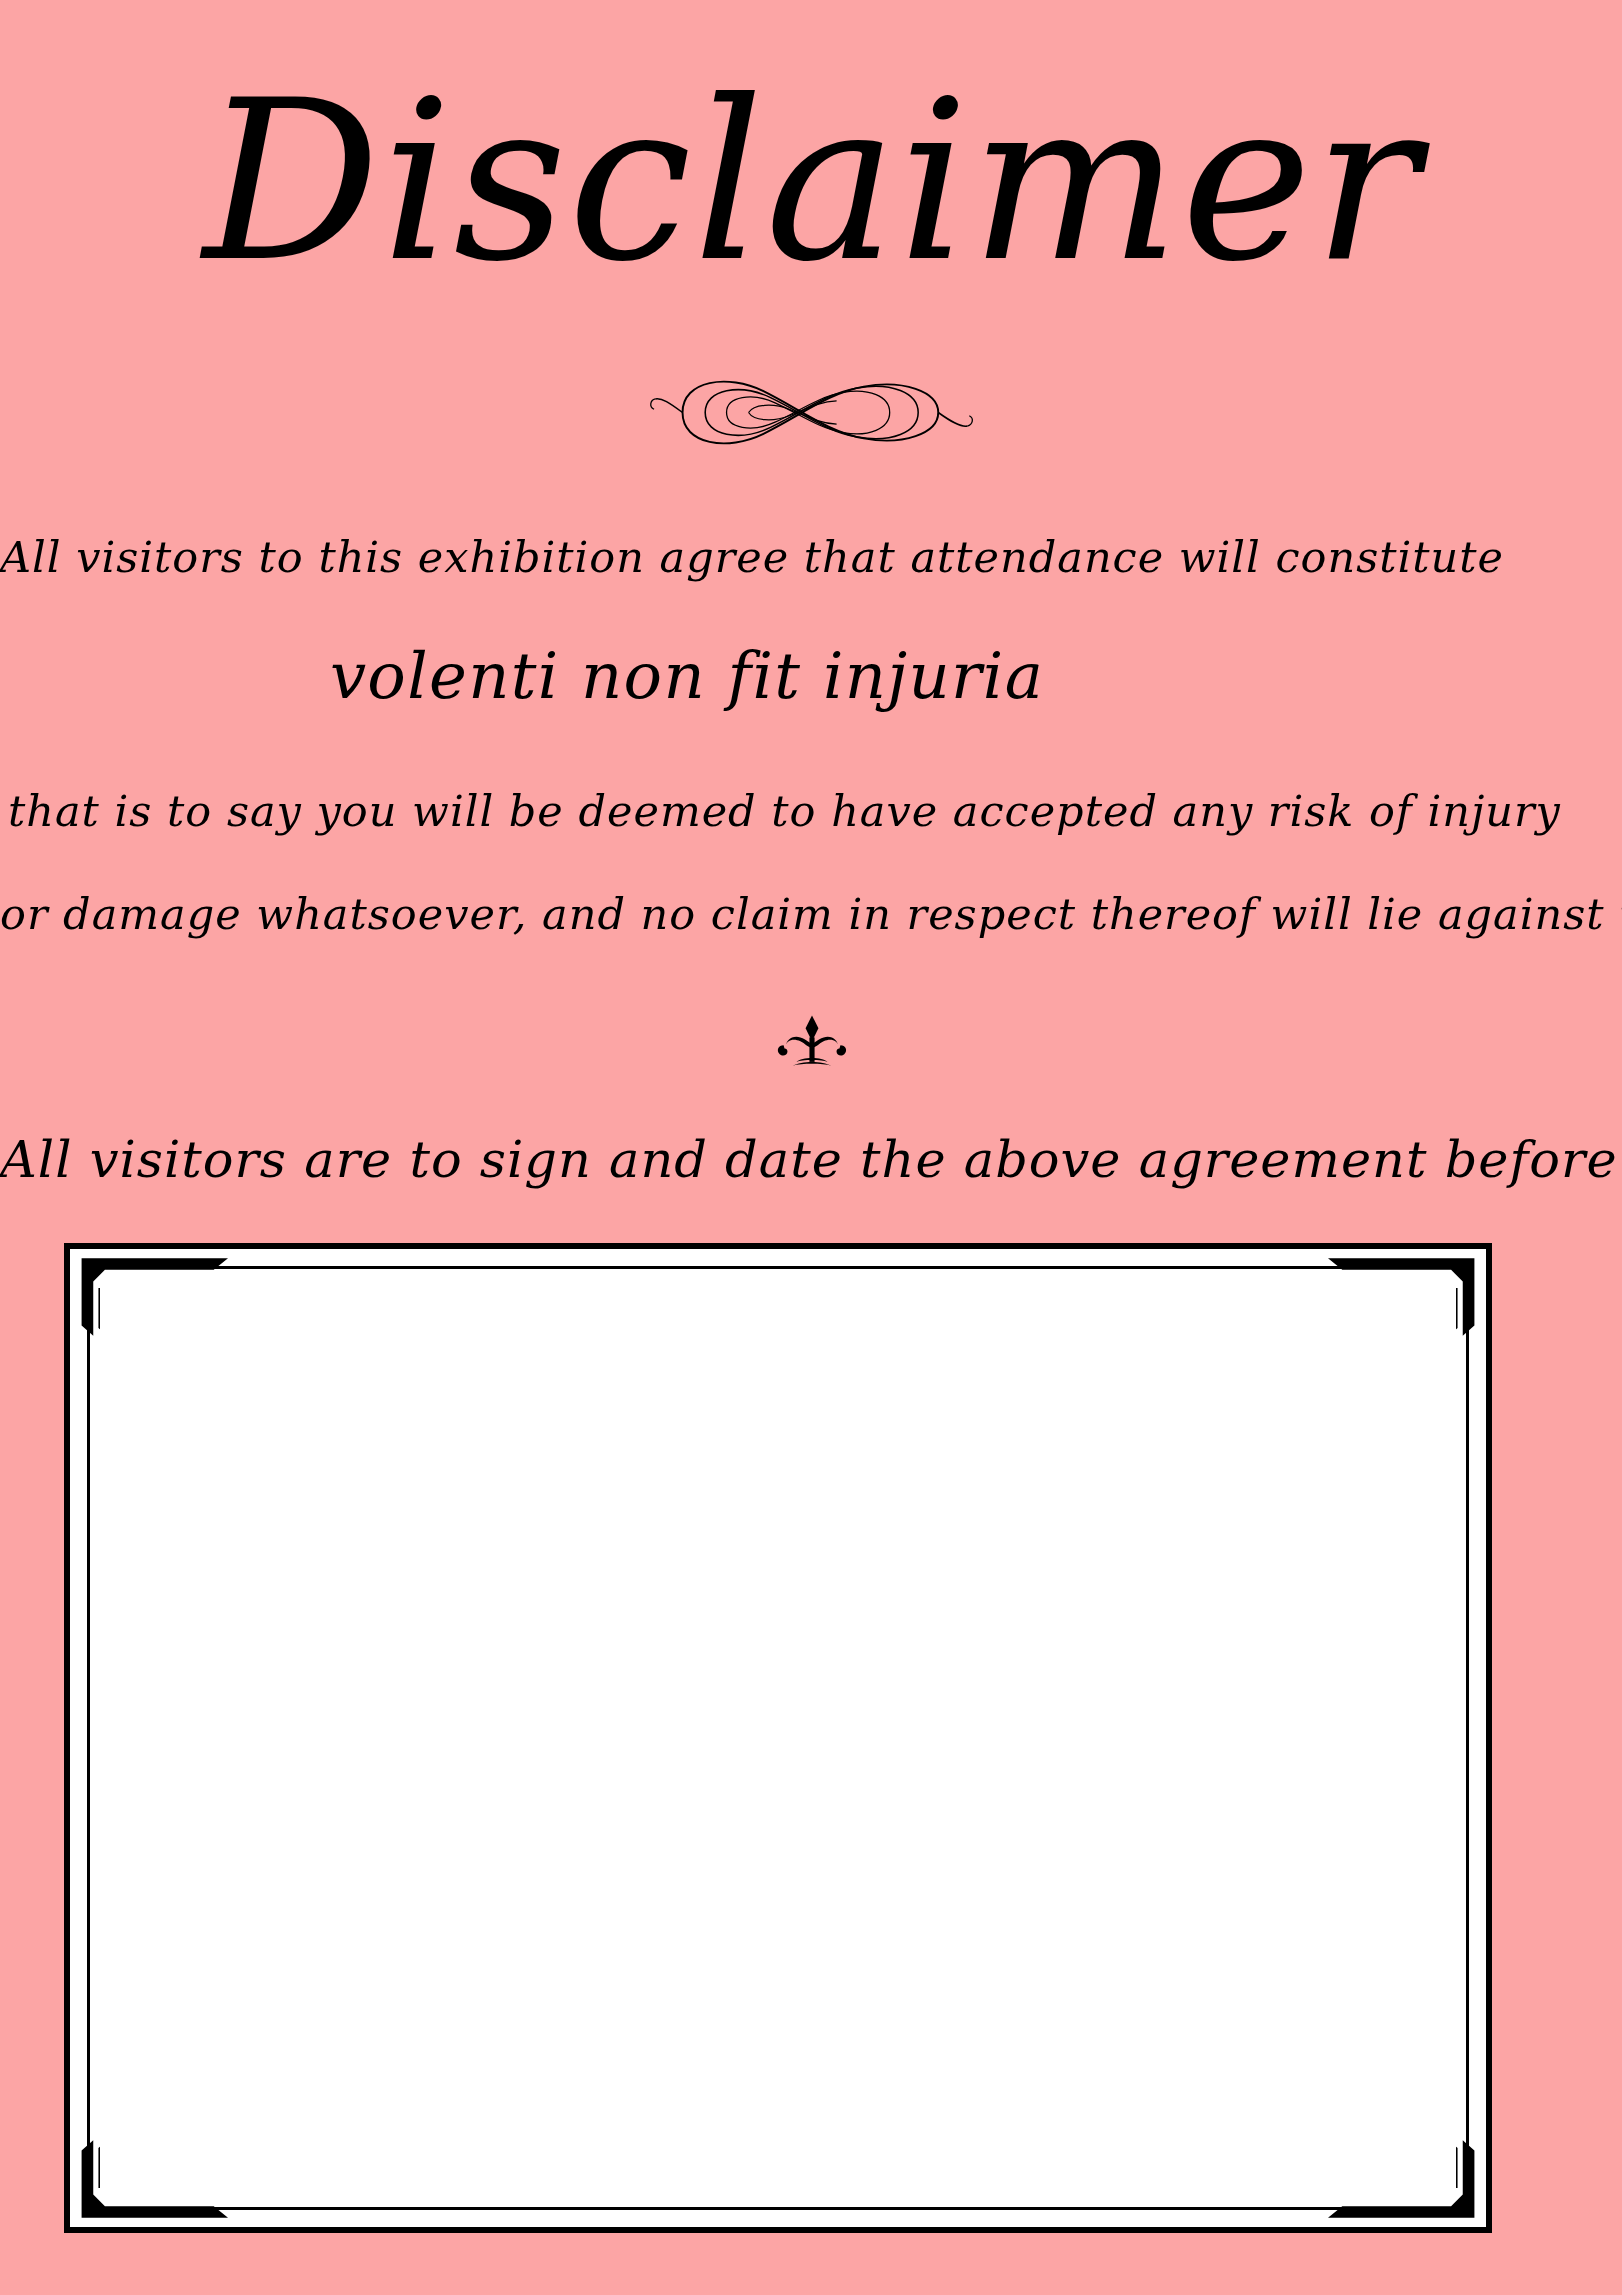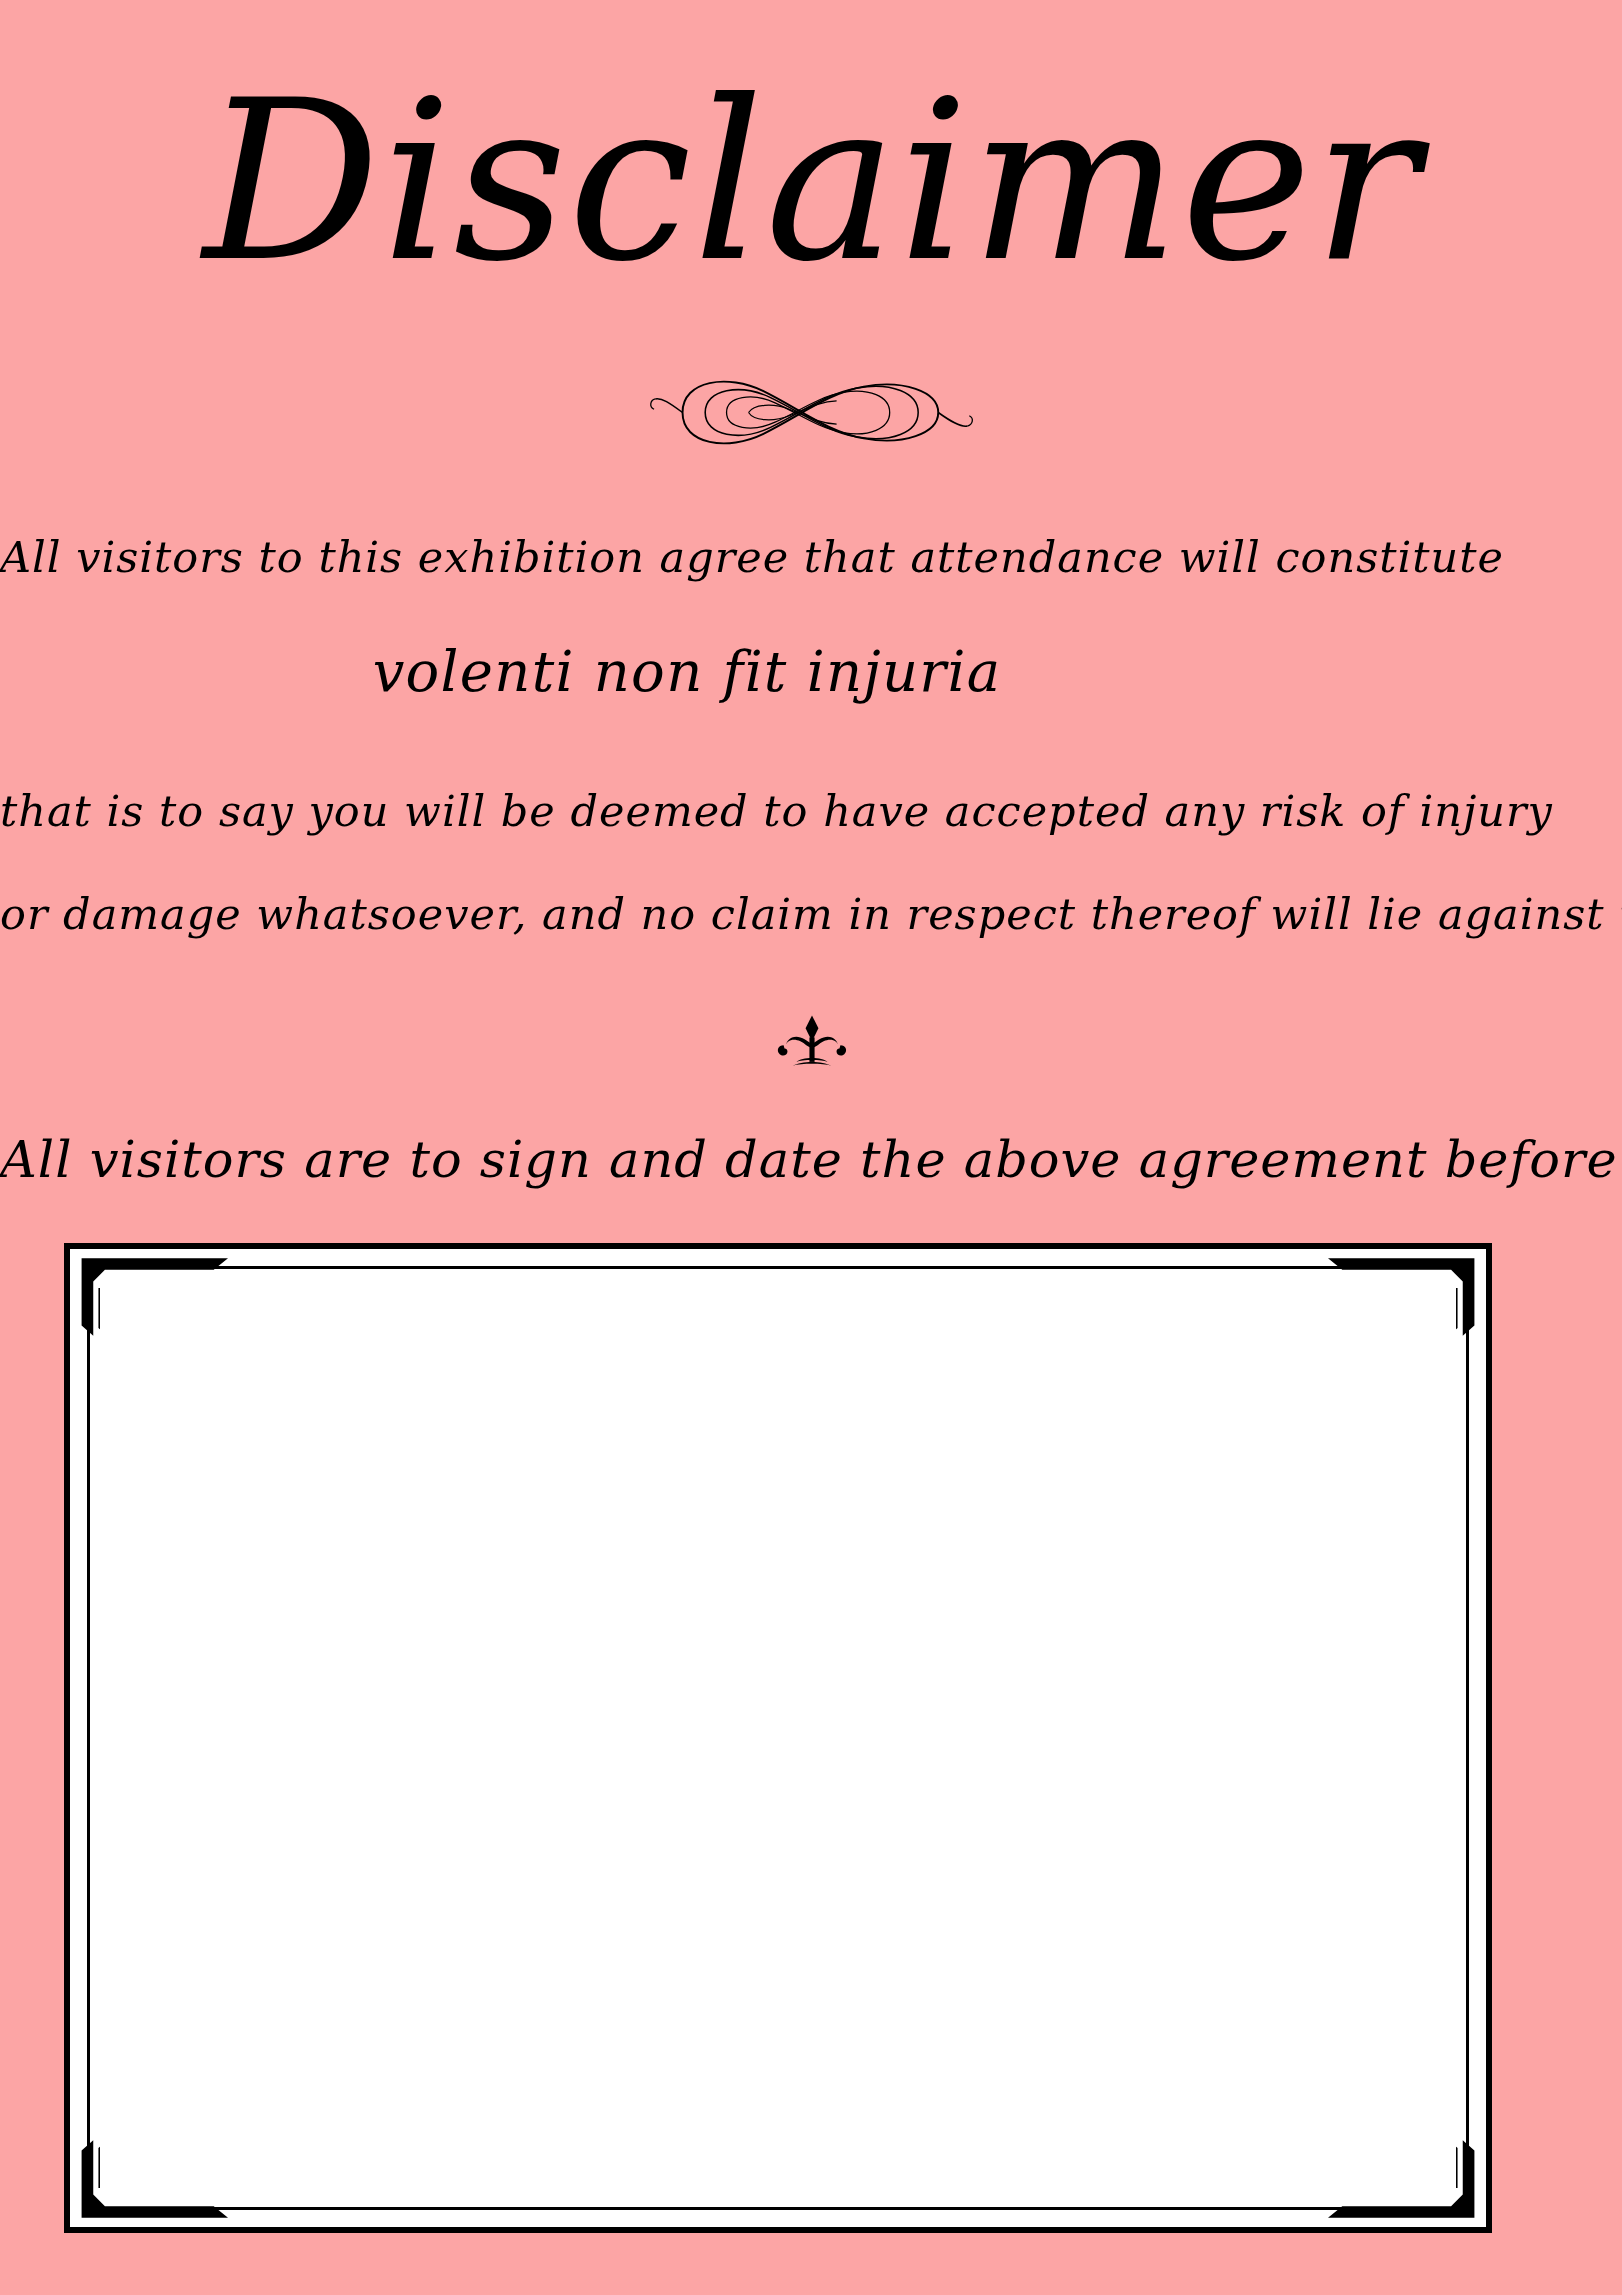--- a/index.html
+++ b/index.html
@@ -67,29 +67,30 @@
   }
 
   .latin {
     position: absolute;
     top: 639px;
     left: 0;
     width: 1374px;
     text-align: center;
     font-family: "DejaVu Serif", serif;
     font-style: italic;
-    font-size: 56px;
+    font-size: 64px;
     letter-spacing: 1.3px;
     white-space: nowrap;
   }
 
   .line-2 {
     top: 786px;
     font-size: 43px;
     letter-spacing: 1px;
+    margin-left: 8px;
   }
 
   .line-3 {
     top: 889px;
     font-size: 43px;
     letter-spacing: 1px;
   }
 
   
   .ornament-mid {

